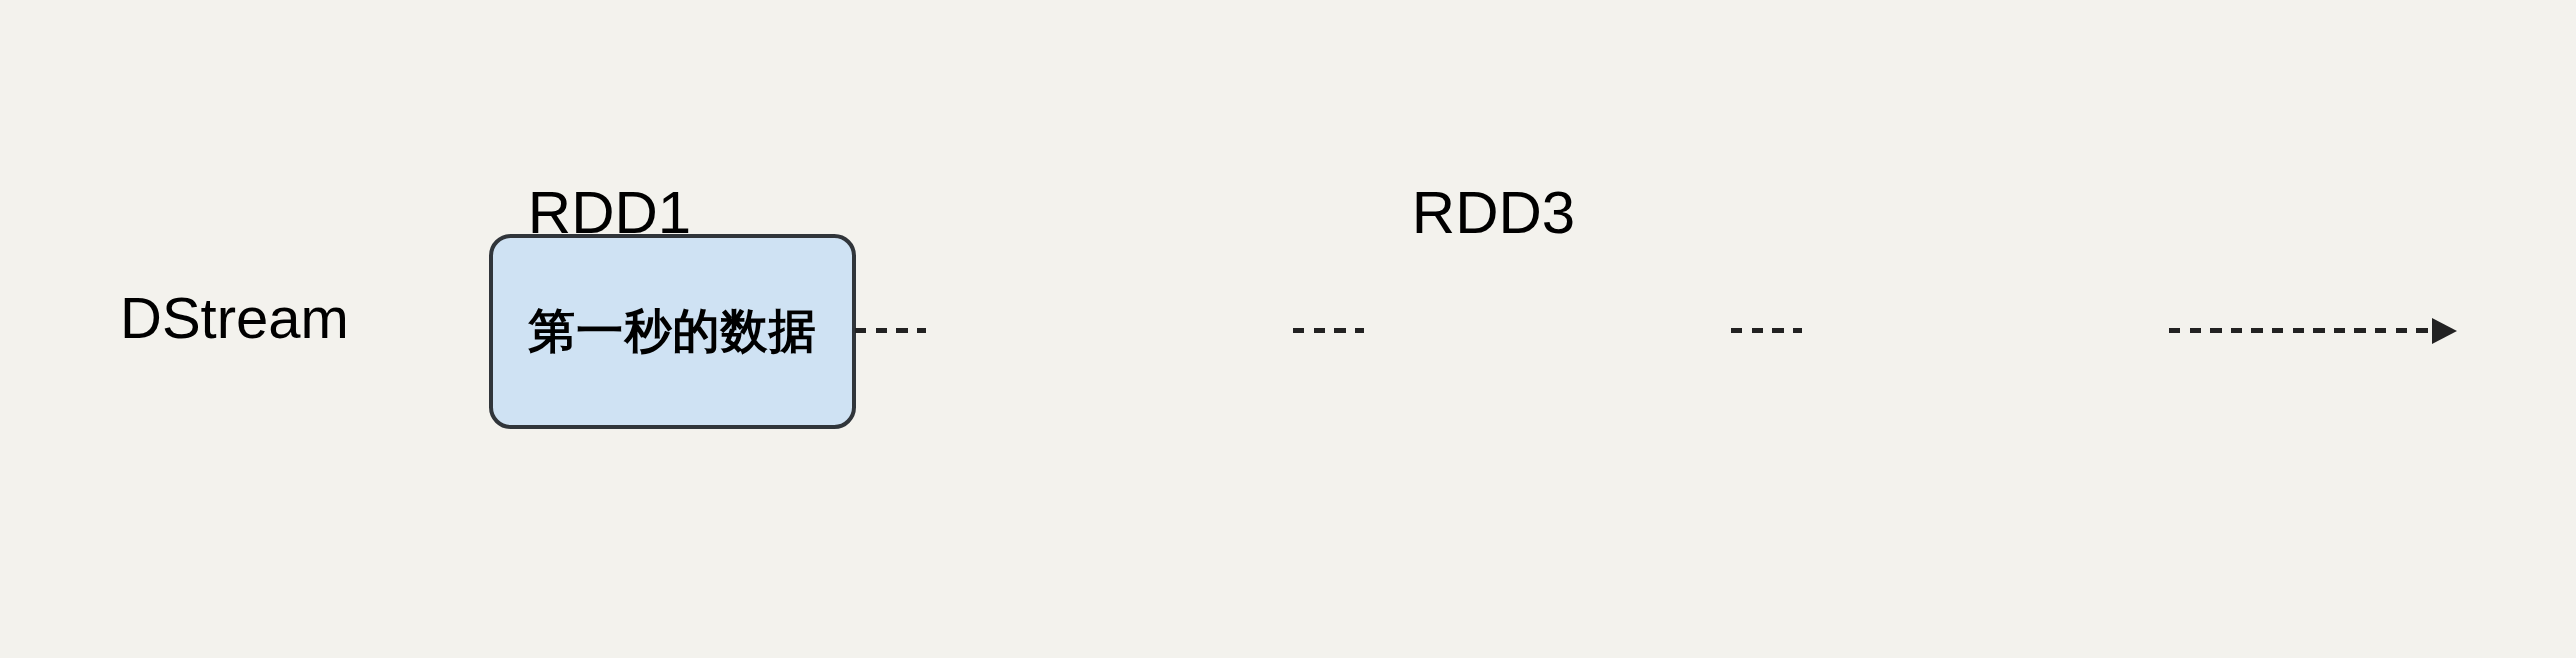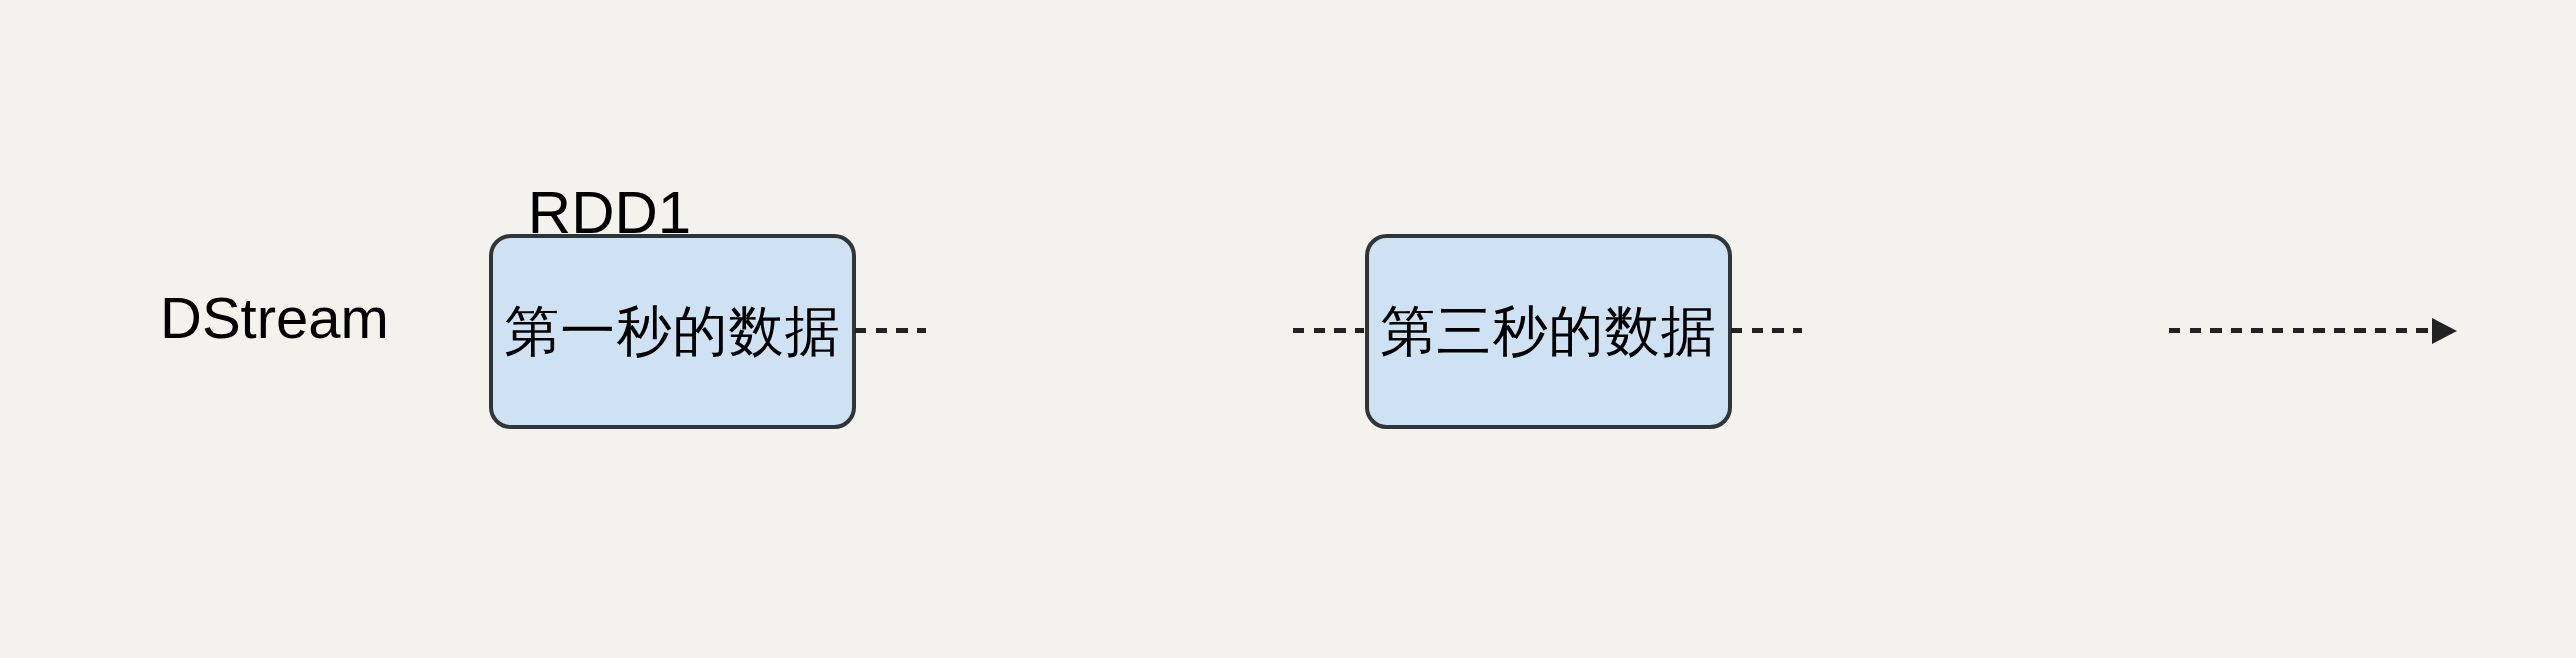--- a/index.html
+++ b/index.html
@@ -21,21 +21,20 @@
     width:2576px;height:659px;
   }
   .stream-label{
     position:absolute;
     left:120px;top:289px;
     width:260px;
     font-size:58px;
     line-height:1;
     color:var(--text);
     white-space:nowrap;
-    margin-left:40px;
   }
   .rdd-label{
     position:absolute;
     top:135px;
     width:217px;
     text-align:center;
     font-size:60px;
     line-height:1;
     color:var(--text);
     white-space:nowrap;
@@ -47,22 +46,22 @@
     width:367px;height:195px;
     box-sizing:border-box;
     background:var(--fill);
     border:4.9px solid var(--border);
     border-radius:21.7px;
     display:flex;
     align-items:center;
     justify-content:center;
   }
   .rdd-box .box-text{
-    font-size:55px;
-    font-weight:400;
+    font-size:47px;
+    font-weight:700;
     letter-spacing:1.1px;
     color:var(--text);
     white-space:nowrap;
   }
   .connector{
     position:absolute;
     top:328px;
     height:4.9px;
     background:repeating-linear-gradient(to right, var(--dash) 0 11.4px, transparent 11.4px 20.6px);
   }
@@ -76,26 +75,24 @@
   }
 </style>
 </head>
 <body>
 
 <div class="canvas">
 
   <div class="stream-label">DStream</div>
 
   <div class="rdd-label" style="left:501px">RDD1</div>
+  <div class="rdd-label" style="left:1385px">RDD3</div>
 
   <div class="rdd-box" style="left:489px">
     <span class="box-text">第一秒的数据</span>
-  </div>
-  <div class="rdd-box" style="left:1365px">
-    <span class="box-text">第三秒的数据</span>
   </div>
 
   <div class="connector" style="left:855px;width:71px"></div>
   <div class="connector" style="left:1293px;width:71px"></div>
   <div class="connector" style="left:1731px;width:71px"></div>
 
   <div class="connector" style="left:2169px;width:265px"></div>
   <div class="arrow-head"></div>
 
 </div>

